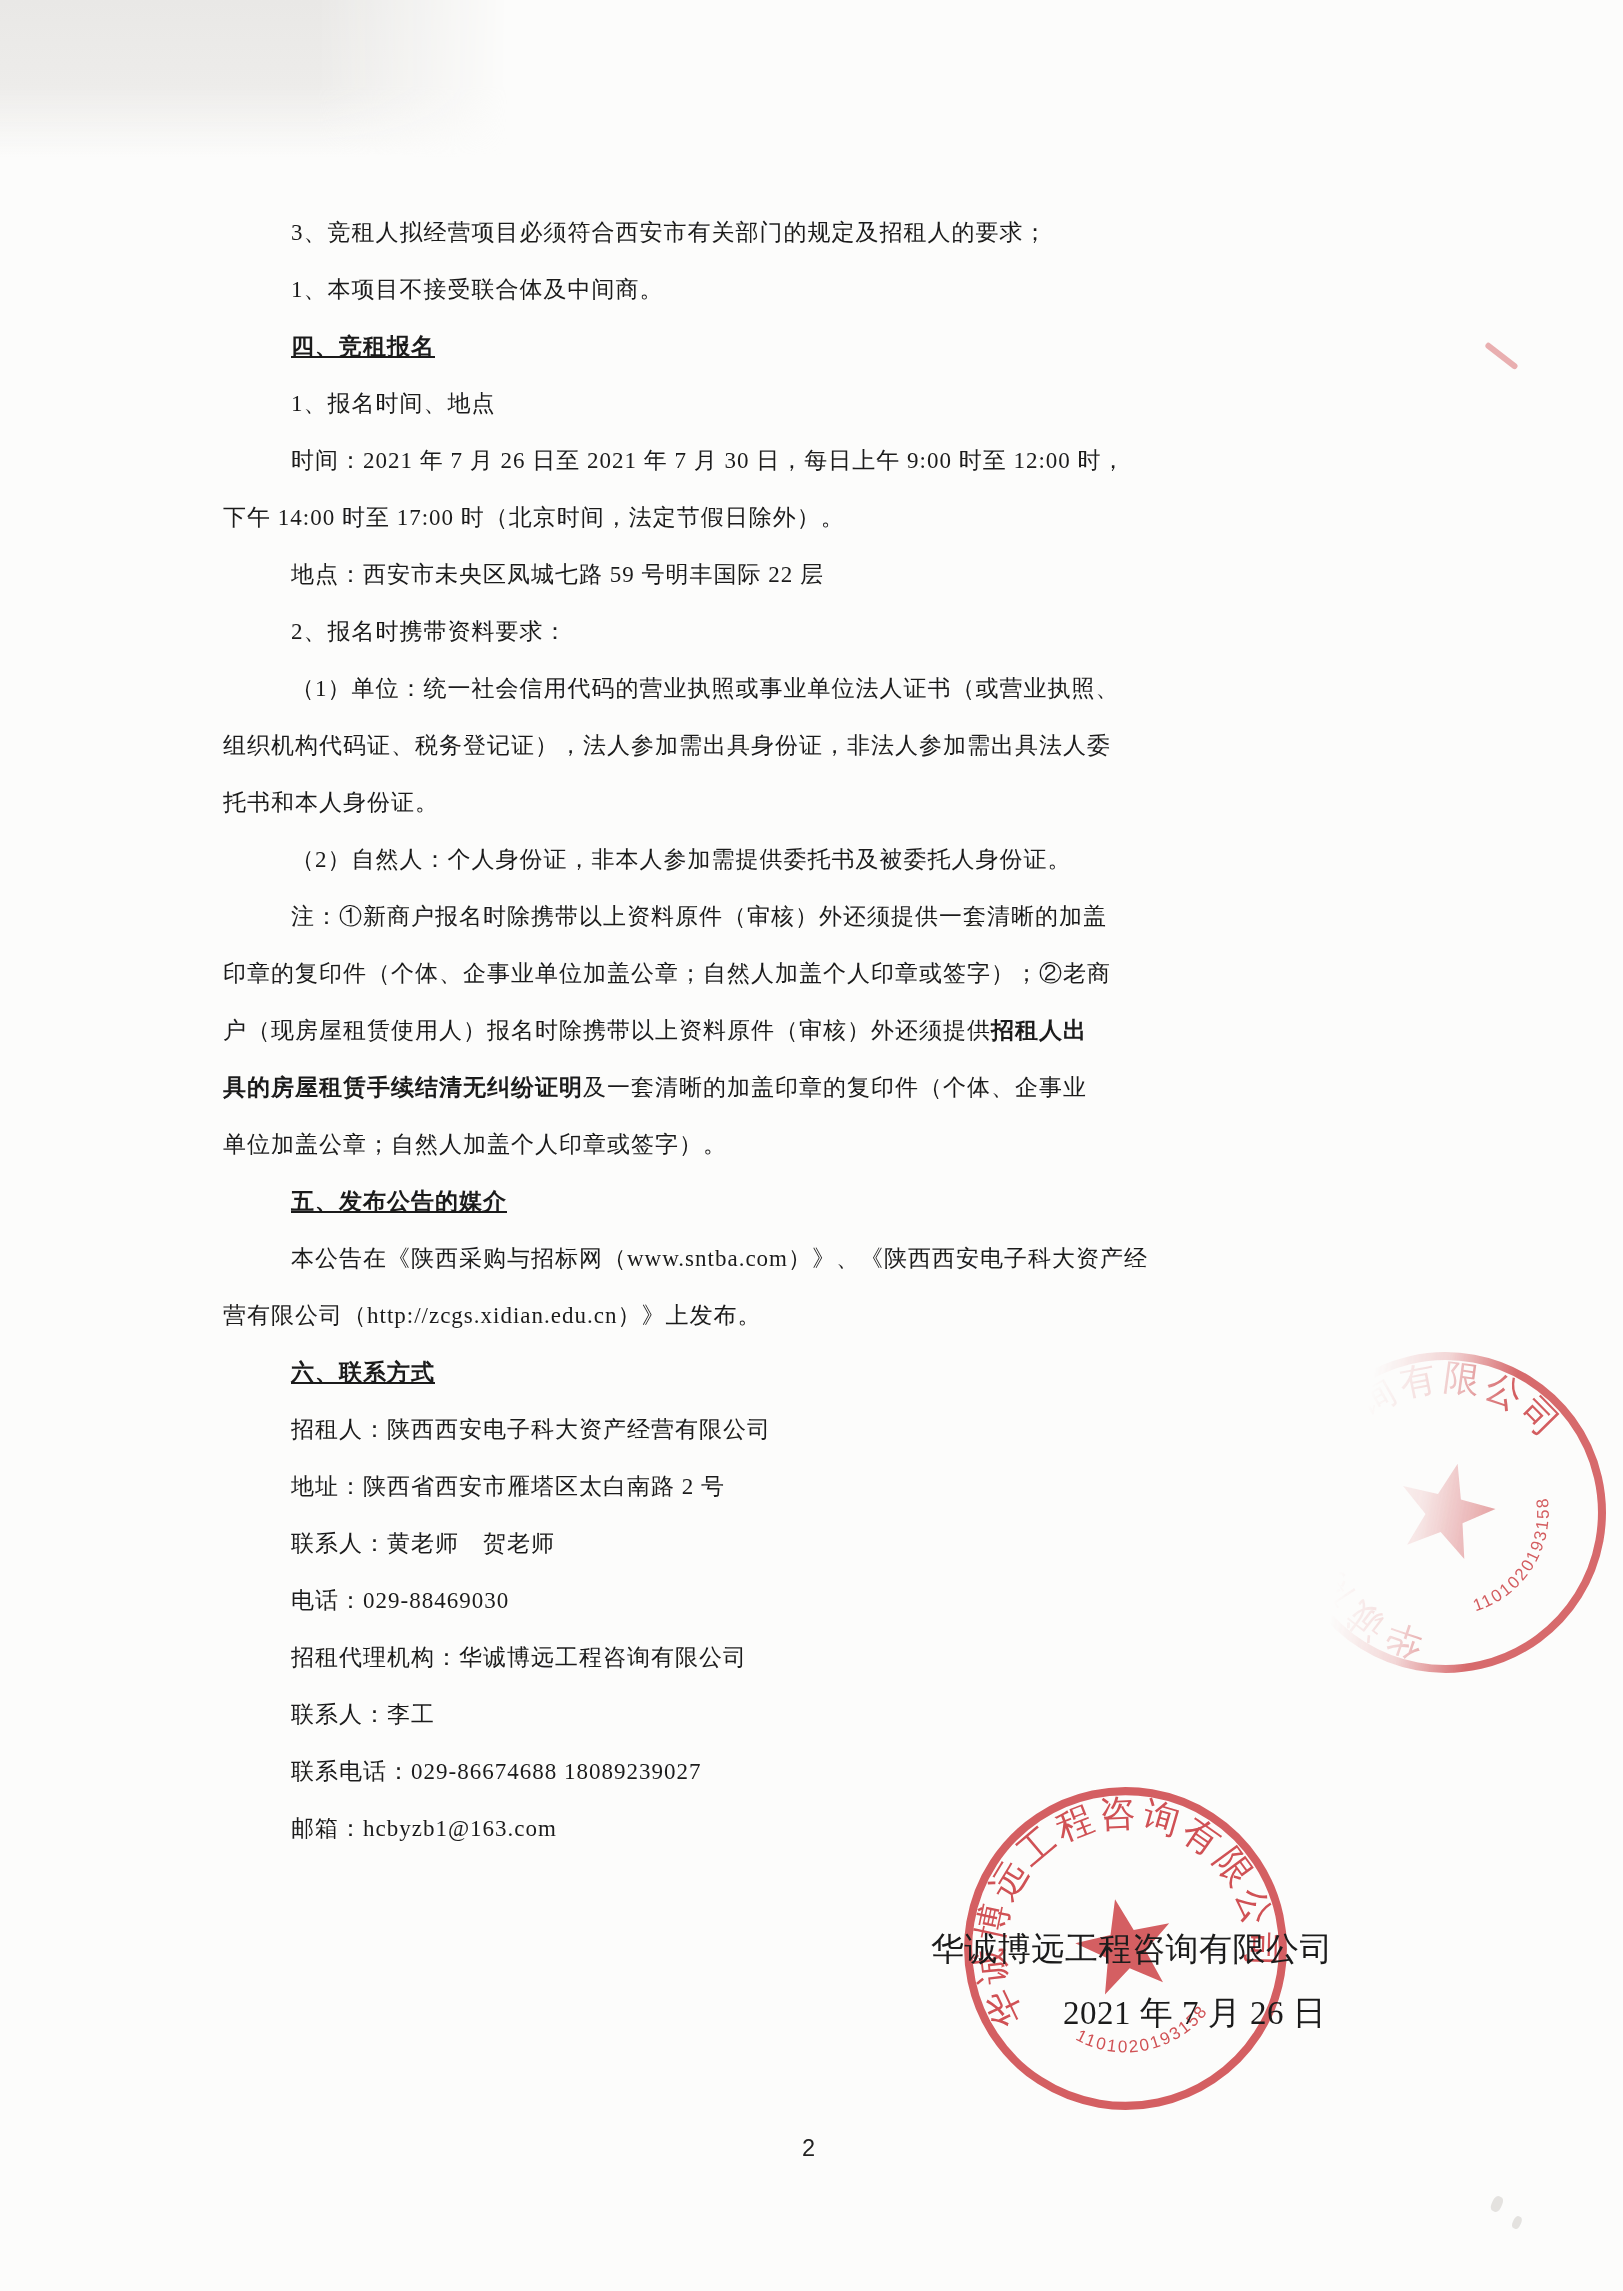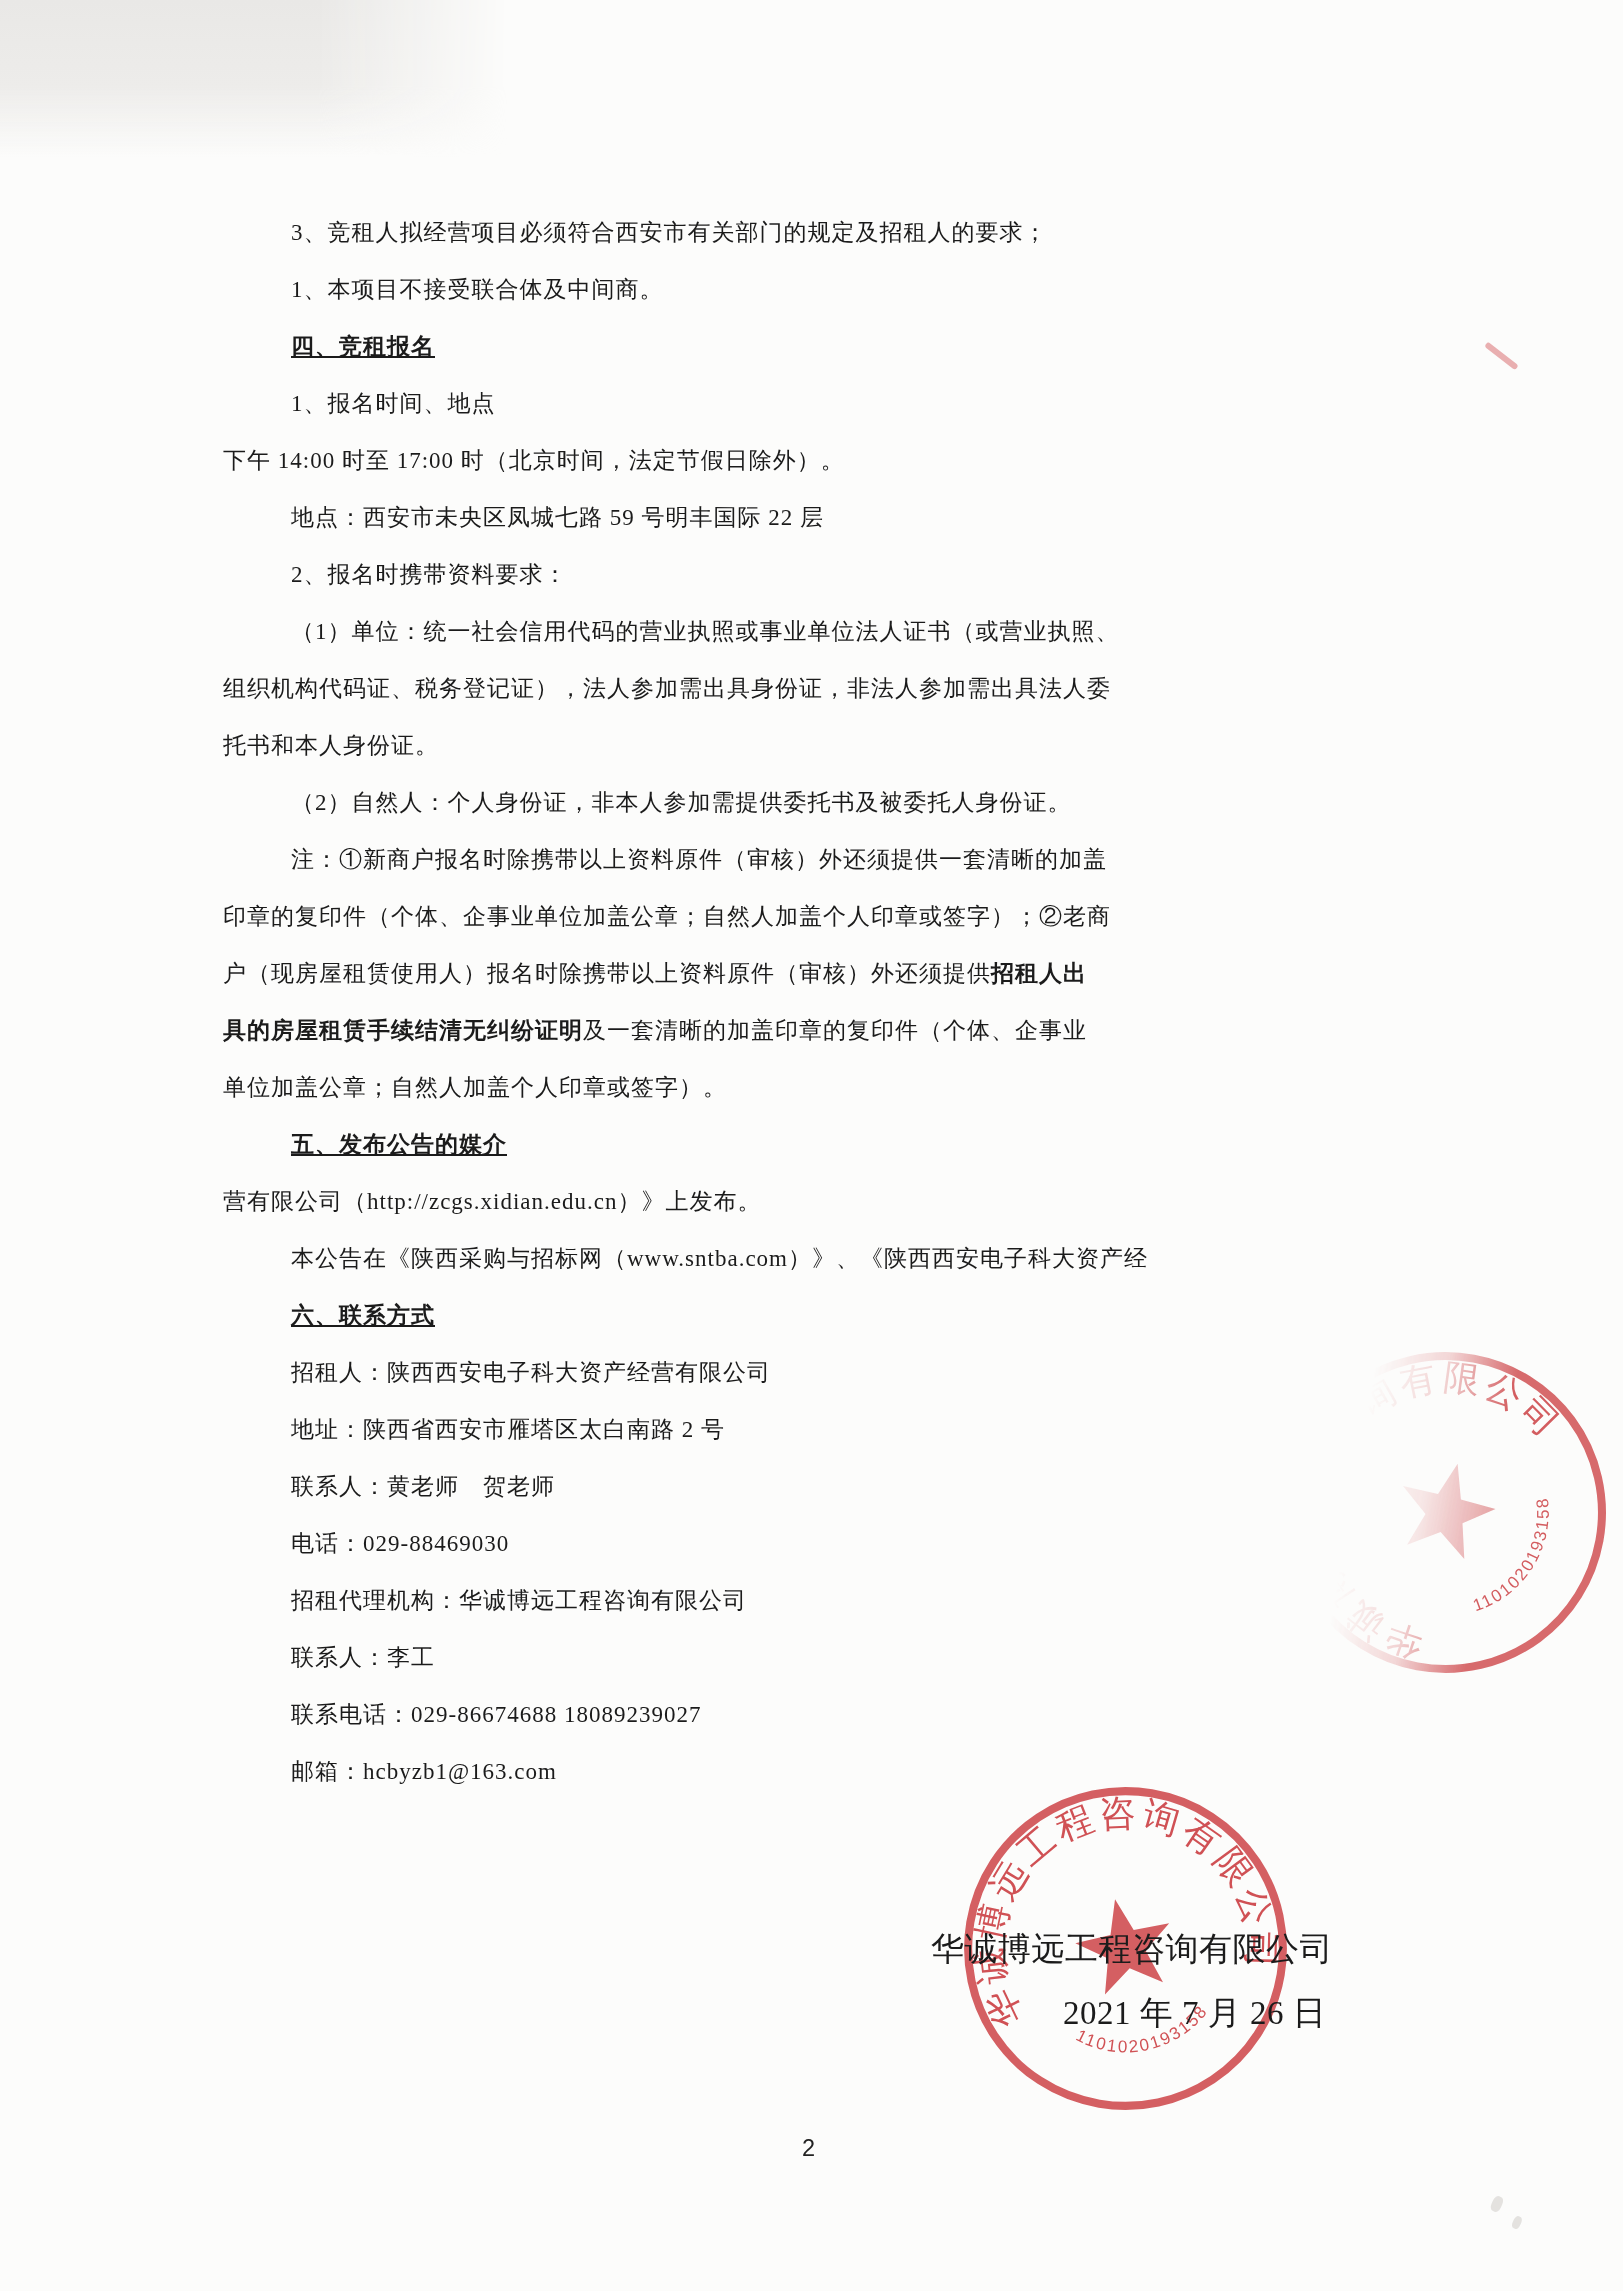--- a/index.html
+++ b/index.html
@@ -62,35 +62,36 @@
 <div class="scan-shadow"></div>
 <div class="smudge-red"></div>
 <div class="speck s1"></div>
 <div class="speck s2"></div>
 
 <div class="doc">
   <div class="ln ind">3、竞租人拟经营项目必须符合西安市有关部门的规定及招租人的要求；</div>
   <div class="ln ind">1、本项目不接受联合体及中间商。</div>
   <div class="ln ind hd">四、竞租报名</div>
   <div class="ln ind">1、报名时间、地点</div>
+  <div class="ln ind">时间：2021 年 7 月 26 日至 2021 年 7 月 30 日，每日上午 9:00 时至 12:00 时，</div>
   <div class="ln">下午 14:00 时至 17:00 时（北京时间，法定节假日除外）。</div>
   <div class="ln ind">地点：西安市未央区凤城七路 59 号明丰国际 22 层</div>
   <div class="ln ind">2、报名时携带资料要求：</div>
   <div class="ln ind">（1）单位：统一社会信用代码的营业执照或事业单位法人证书（或营业执照、</div>
   <div class="ln">组织机构代码证、税务登记证），法人参加需出具身份证，非法人参加需出具法人委</div>
   <div class="ln">托书和本人身份证。</div>
   <div class="ln ind">（2）自然人：个人身份证，非本人参加需提供委托书及被委托人身份证。</div>
   <div class="ln ind">注：①新商户报名时除携带以上资料原件（审核）外还须提供一套清晰的加盖</div>
   <div class="ln">印章的复印件（个体、企事业单位加盖公章；自然人加盖个人印章或签字）；②老商</div>
   <div class="ln"><span>户（现房屋租赁使用人）报名时除携带以上资料原件（审核）外还须提供</span><b>招租人出</b></div>
   <div class="ln"><b>具的房屋租赁手续结清无纠纷证明</b><span>及一套清晰的加盖印章的复印件（个体、企事业</span></div>
   <div class="ln">单位加盖公章；自然人加盖个人印章或签字）。</div>
   <div class="ln ind hd">五、发布公告的媒介</div>
+  <div class="ln ind">本公告在《陕西采购与招标网（www.sntba.com）》、《陕西西安电子科大资产经</div>
   <div class="ln">营有限公司（http://zcgs.xidian.edu.cn）》上发布。</div>
-  <div class="ln ind">本公告在《陕西采购与招标网（www.sntba.com）》、《陕西西安电子科大资产经</div>
   <div class="ln ind hd">六、联系方式</div>
   <div class="ln ind">招租人：陕西西安电子科大资产经营有限公司</div>
   <div class="ln ind">地址：陕西省西安市雁塔区太白南路 2 号</div>
   <div class="ln ind">联系人：黄老师　贺老师</div>
   <div class="ln ind">电话：029-88469030</div>
   <div class="ln ind">招租代理机构：华诚博远工程咨询有限公司</div>
   <div class="ln ind">联系人：李工</div>
   <div class="ln ind">联系电话：029-86674688 18089239027</div>
   <div class="ln ind">邮箱：hcbyzb1@163.com</div>
 </div>

